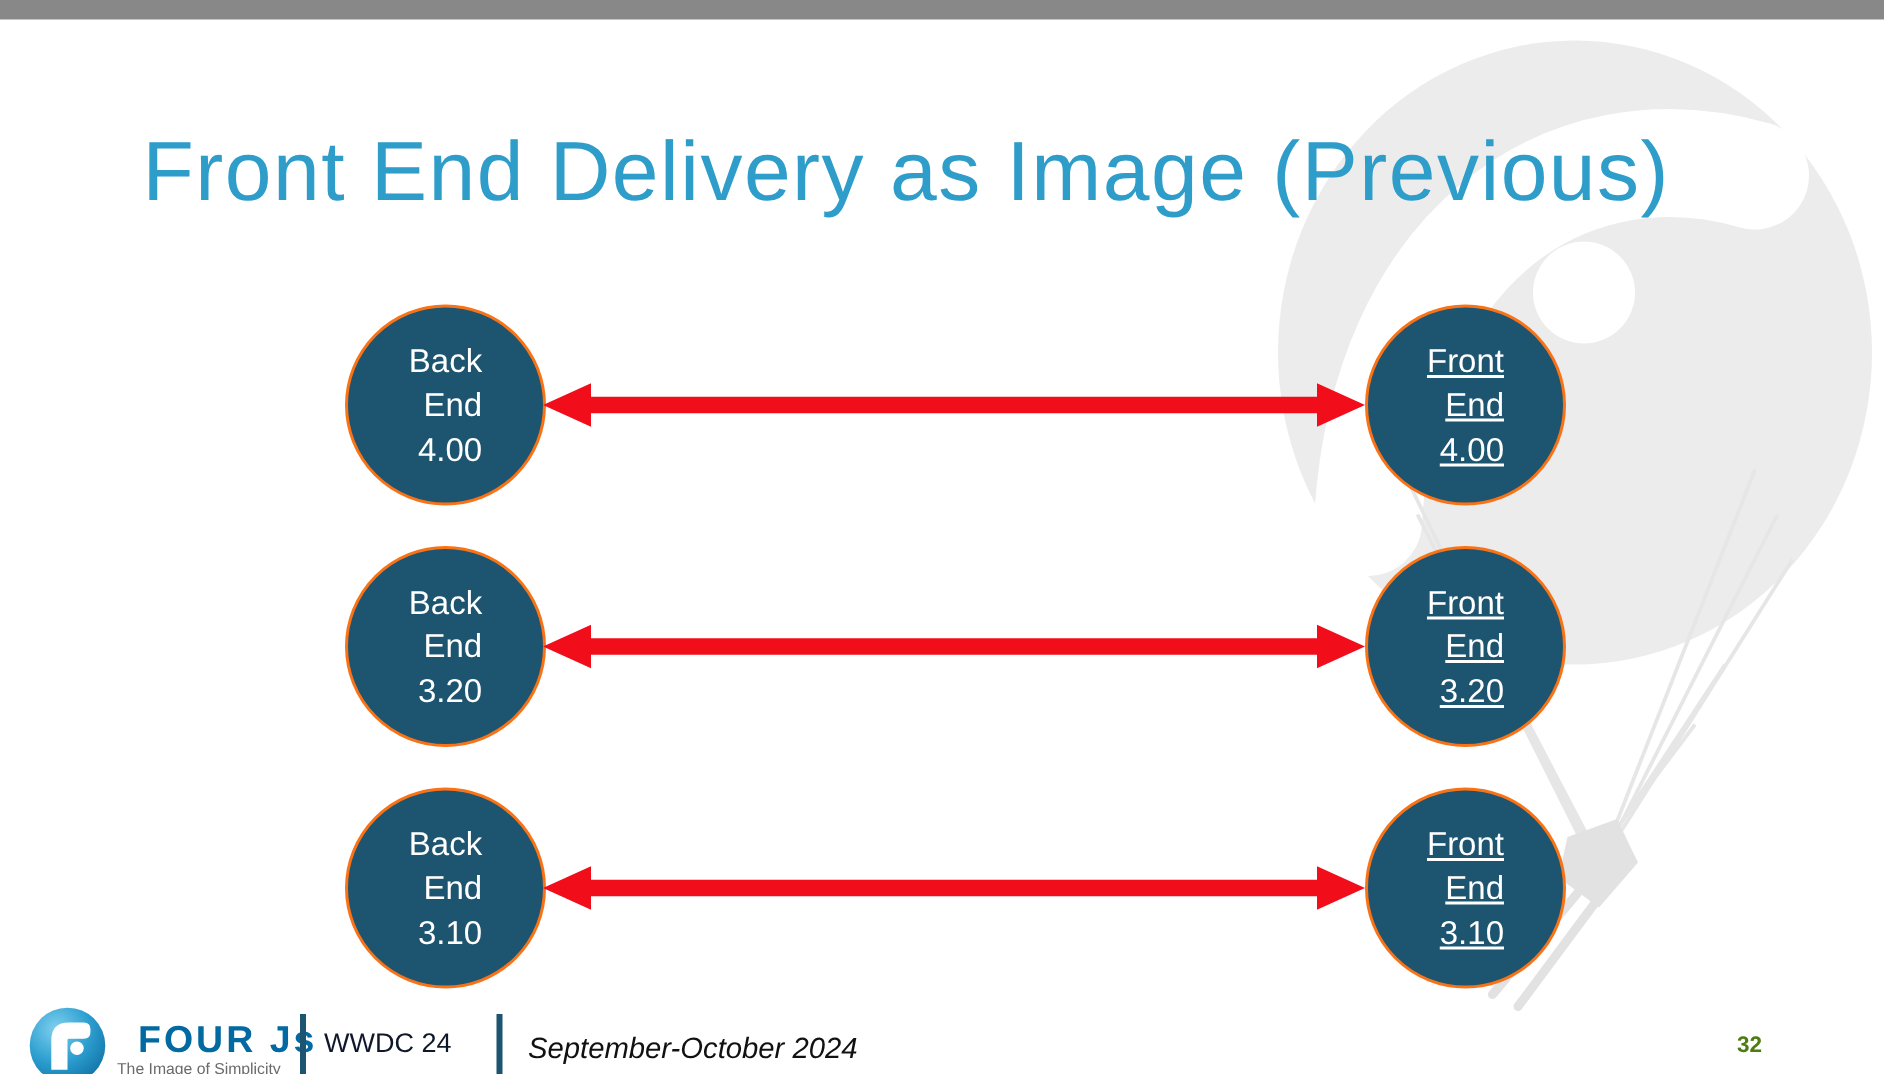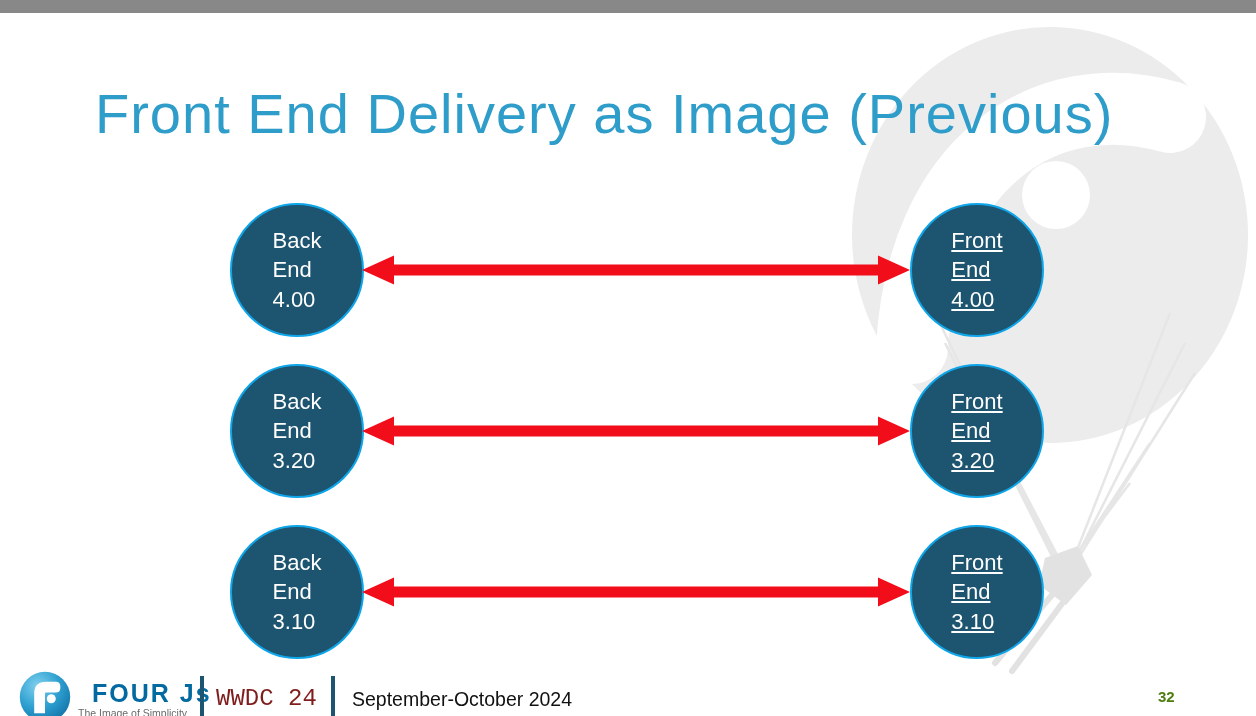--- a/index.html
+++ b/index.html
@@ -20,24 +20,24 @@
   
   .title {
     position: absolute; left: 95px; top: 68px; width: 1130px;
     font-size: 56px; font-weight: 300; letter-spacing: 1px;
     white-space: nowrap; z-index: 1;
   }
   
   .node {
     position: absolute; width: 134px; height: 134px;
     border-radius: 50%;
-    border: 2px solid #0ea5e9;
+    border: 2px solid #f97316;
     color: #ffffff;
     display: flex; align-items: center; justify-content: center;
-    text-align: left;
+    text-align: right;
     font-size: 22px; line-height: 1.32;
     white-space: pre-line;
     z-index: 1;
   }
   .node.left  { left: 230px; }
   .node.right { left: 910px; text-decoration: underline; }
   .row-0 .node { top: 190px; }
   .row-1 .node { top: 351px; }
   .row-2 .node { top: 512px; }
   .arrow { position: absolute; left: 362px; width: 548px; height: 38px; z-index: 1; }
@@ -56,25 +56,25 @@
     position: absolute; left: 78px; top: 44px; width: 108px;
     font-size: 10.5px; color: #6a6a6a; text-align: center; white-space: nowrap;
   }
   .footer-divider {
     position: absolute; top: 13px; width: 4px; height: 41px;
   }
   .divider-1 { left: 200px; }
   .divider-2 { left: 331px; }
   .footer-event {
     position: absolute; left: 216px; top: 22px;
-    font-size: 24px; color: #7f1d1d; white-space: nowrap; font-family: Liberation Mono, monospace;
+    font-size: 18px; color: #0f172a; white-space: nowrap;
   }
   .footer-date {
     position: absolute; left: 352px; top: 25px;
-    font-size: 19.5px; font-weight: 500; color: #111111;
+    font-size: 19.5px; font-style: italic; font-weight: 500; color: #111111;
     white-space: nowrap;
   }
   .page-number {
     position: absolute; left: 1158px; top: 675px;
     font-size: 15px; font-weight: 700; color: #4d7c0f; z-index: 2;
   }
 </style>
 </head>
 <body>
 

